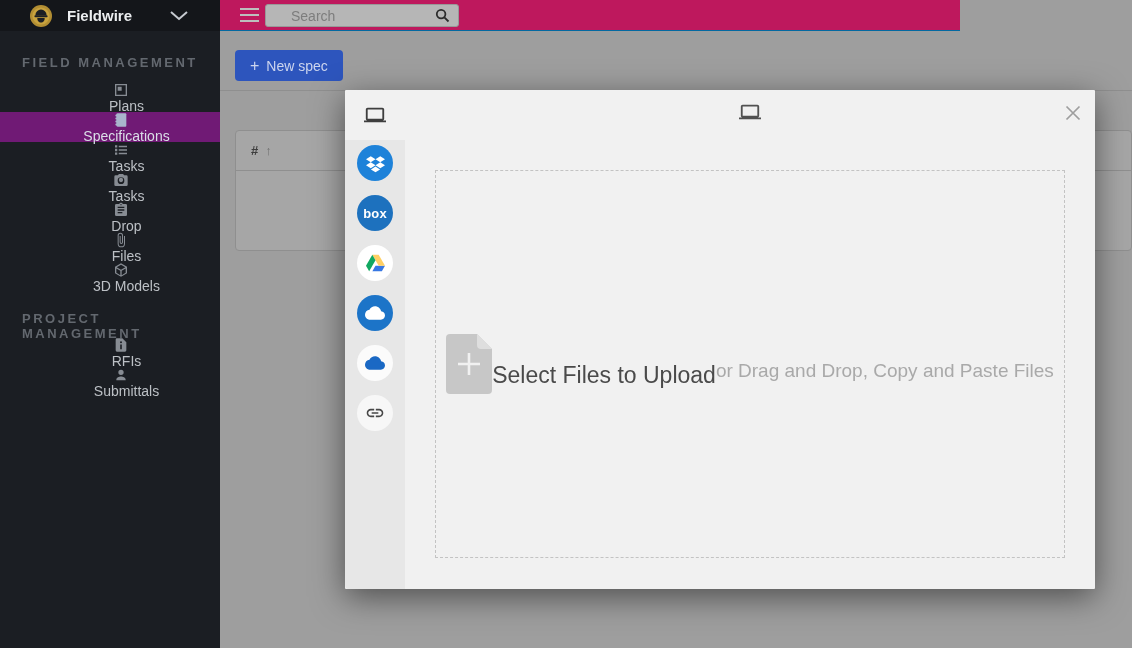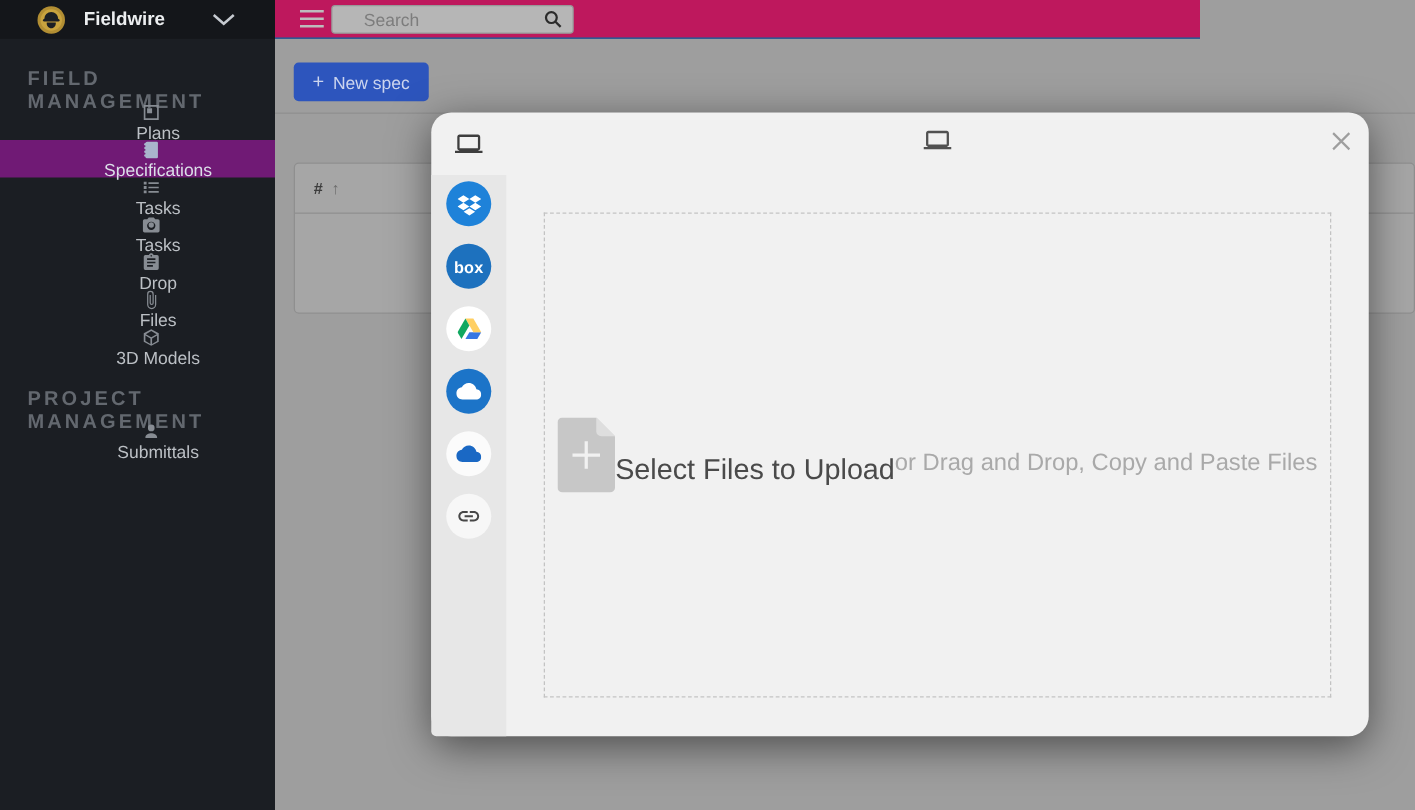--- a/index.html
+++ b/index.html
@@ -6,21 +6,21 @@
   *{box-sizing:border-box;font-family:"Liberation Sans","DejaVu Sans",sans-serif;}
   .app{position:relative;width:1132px;height:648px;overflow:hidden;background:#9e9e9e;}
 
   
   .sidebar{position:absolute;left:0;top:0;width:220px;height:648px;background:#1b1e23;}
   .brand-row{position:absolute;left:0;top:0;width:220px;height:31px;background:#14161a;
     display:flex;align-items:center;padding:0 24px;cursor:pointer;}
   .brand-logo{width:24px;height:24px;margin-left:5px;flex:0 0 auto;}
   .brand-name{color:#eceef0;font-size:15px;font-weight:700;margin-left:14px;flex:1;}
   .brand-chevron{margin-right:8px;}
-  .section-label{position:absolute;left:22px;color:#63686f;font-size:16px;font-weight:700;
+  .section-label{position:absolute;left:22px;color:#63686f;font-size:13px;font-weight:700;
     letter-spacing:2.5px;}
   .sec1{top:55px;} .sec2{top:311px;}
   .nav{position:absolute;left:0;width:220px;}
   .nav1{top:82px;} .nav2{top:337px;}
   .nav-item{height:30px;display:flex;align-items:center;padding-left:22px;cursor:pointer;color:#878c93;flex-direction:column;}
   .nav-item .nav-label{color:#bcc0c5;font-size:14px;margin-left:11px;}
   .nav-item svg{width:16px;height:16px;fill:currentColor;flex:0 0 auto;}
   .nav-item.active{background:#701a75;color:#a9b4cc;}
   .nav-item.active .nav-label{color:#dbdfe8;}
 
@@ -43,21 +43,21 @@
   .new-spec-btn .plus{font-size:16px;line-height:1;}
   .spec-table{position:absolute;left:15px;top:130px;width:897px;height:121px;background:#a6a6a6;
     border:1px solid #8f8f8f;border-radius:4px;}
   .spec-table .thead{height:40px;border-bottom:1px solid #8f8f8f;display:flex;align-items:center;
     padding-left:15px;cursor:pointer;}
   .spec-table .num{color:#3d3d3d;font-size:13px;font-weight:700;}
   .spec-table .sort{color:#6e6e6e;font-size:13px;margin-left:7px;}
 
   
   .modal{position:absolute;left:345px;top:90px;width:750px;height:499px;background:#f1f1f1;
-    border-radius:16px;box-shadow:0 8px 32px rgba(0,0,0,.5);}
+    border-radius:1px;box-shadow:0 8px 32px rgba(0,0,0,.5);}
   .src-strip{position:absolute;left:0;top:50px;width:60px;height:449px;background:#e7e7e7;
     border-radius:0 0 0 4px;}
   .src-computer{position:absolute;left:0;top:0;width:60px;height:50px;display:flex;align-items:center;
     justify-content:center;cursor:pointer;}
   .src-computer svg{width:26px;height:22px;fill:#3e3e3e;}
   .src-btn{position:absolute;left:12px;width:36px;height:36px;border-radius:50%;display:flex;
     align-items:center;justify-content:center;cursor:pointer;}
   .src-dropbox{top:55px;background:#1e82d9;}
   .src-box{top:105px;background:#1d71be;}
   .src-gdrive{top:155px;background:#ffffff;}
@@ -142,20 +142,26 @@
             <path d="M12 2L3 7v10l9 5 9-5V7l-9-5zm0 2.3L18.5 8 12 11.7 5.5 8 12 4.3zM5 9.7l6 3.4v6.6l-6-3.4V9.7zm8 10v-6.6l6-3.4v6.6l-6 3.4z"></path>
           </svg>
         <span class="nav-label">3D Models</span>
       </div>
     </nav>
 
     <div class="section-label sec2">PROJECT MANAGEMENT</div>
     <nav class="nav nav2">
       <div class="nav-item">
         <svg viewBox="0 0 24 24">
+            <path fill-rule="evenodd" d="M6 2h8l6 6v12a2 2 0 0 1-2 2H6a2 2 0 0 1-2-2V4a2 2 0 0 1 2-2zm6 7.4A1.5 1.5 0 1 0 12 6.4a1.5 1.5 0 0 0 0 3zm-1.2 1.8h2.4v7h-2.4v-7z"></path>
+          </svg>
+        <span class="nav-label">RFIs</span>
+      </div>
+      <div class="nav-item">
+        <svg viewBox="0 0 24 24">
             <path d="M12 12a4 4 0 1 0 0-8 4 4 0 0 0 0 8zm-7 7c0-3.1 4.2-4.7 7-4.7s7 1.6 7 4.7v1H5v-1z"></path>
           </svg>
         <span class="nav-label">Submittals</span>
       </div>
     </nav>
   </aside>
 
   <main class="content">
     <div class="topbar">
       <div class="hamburger">

